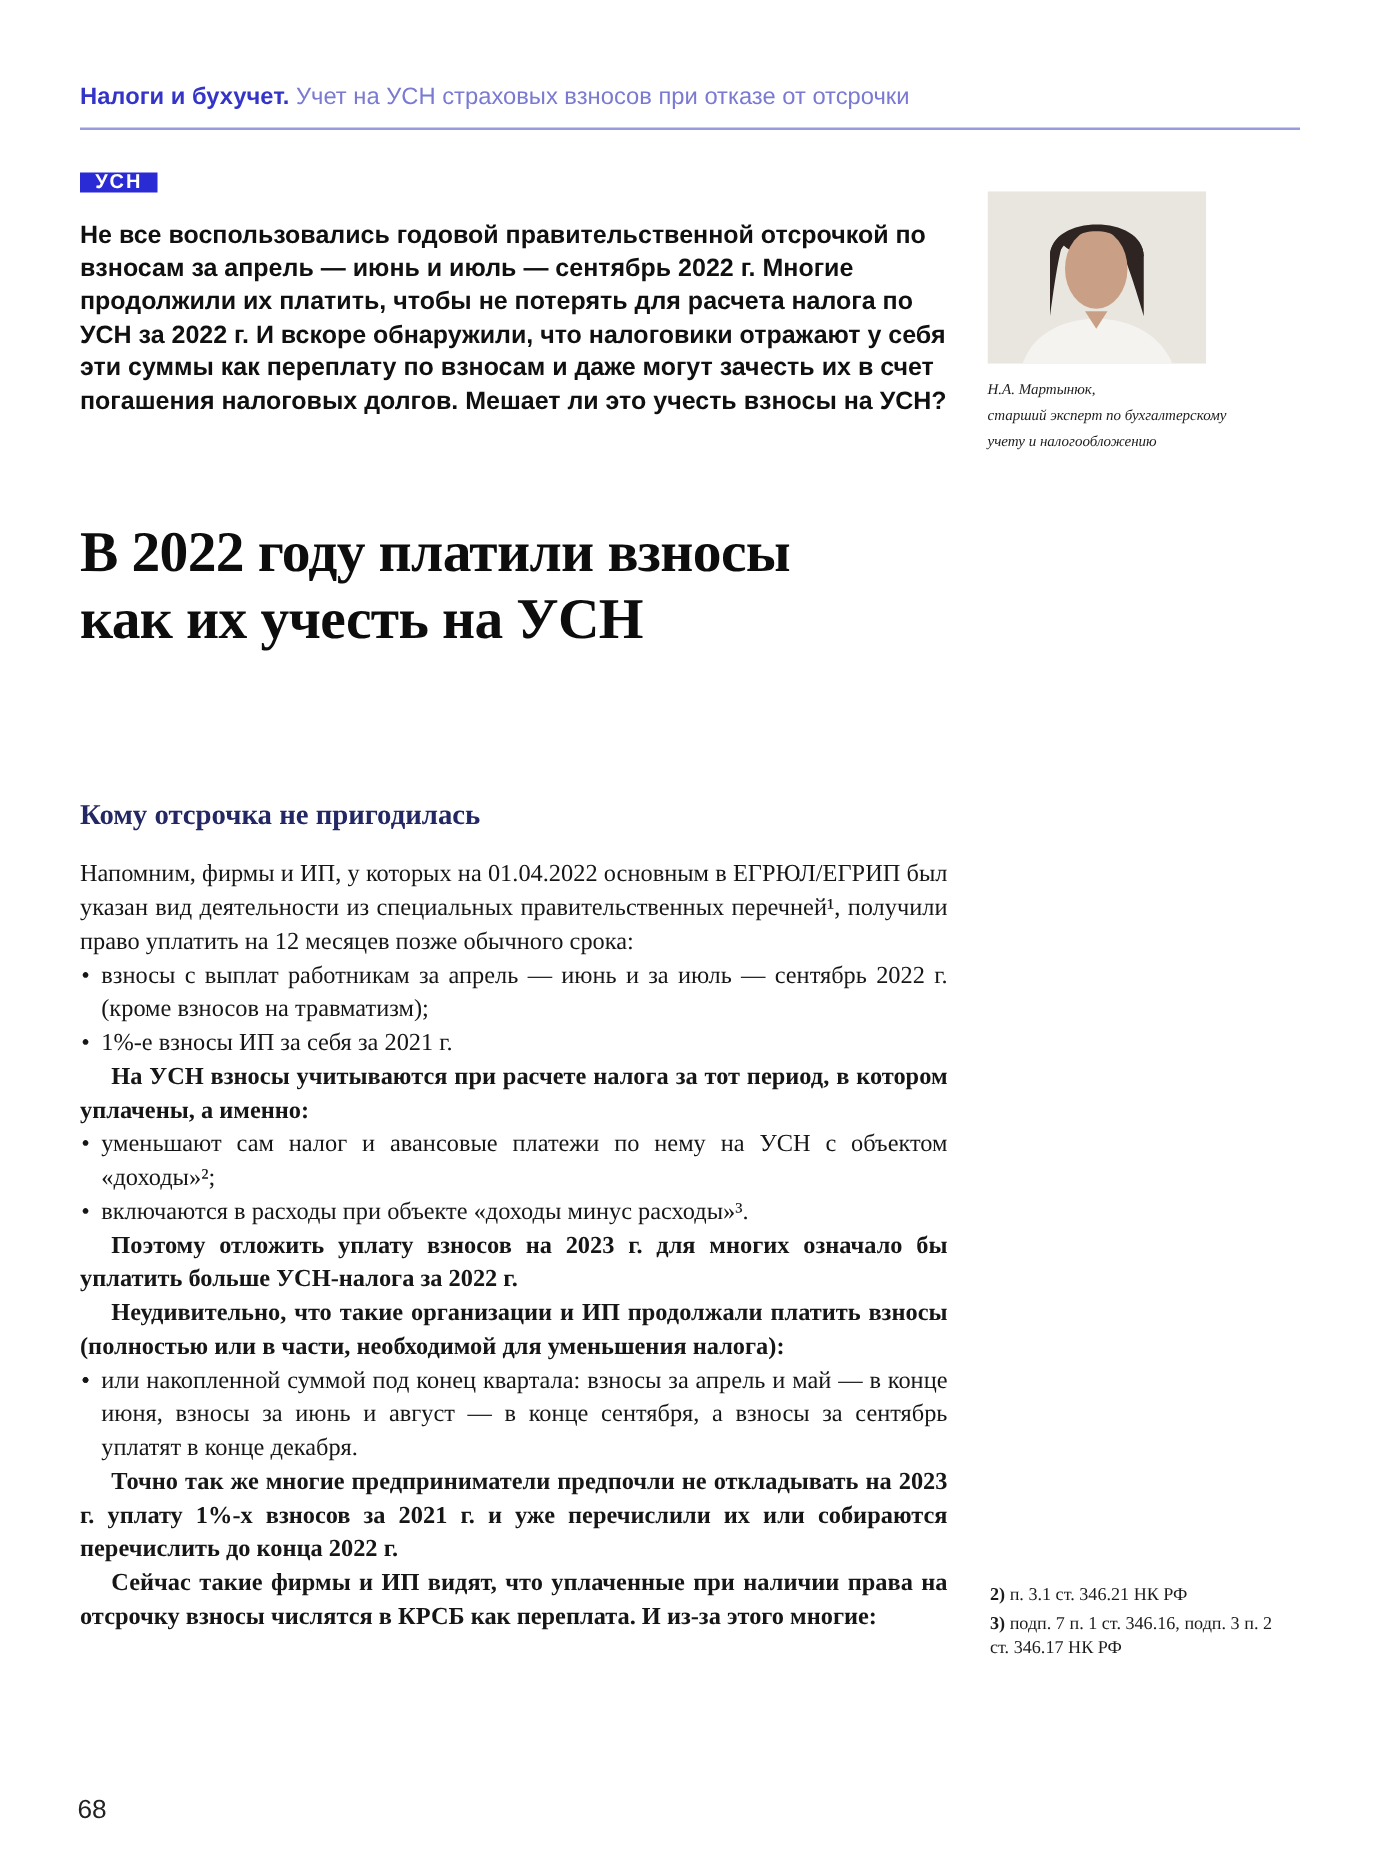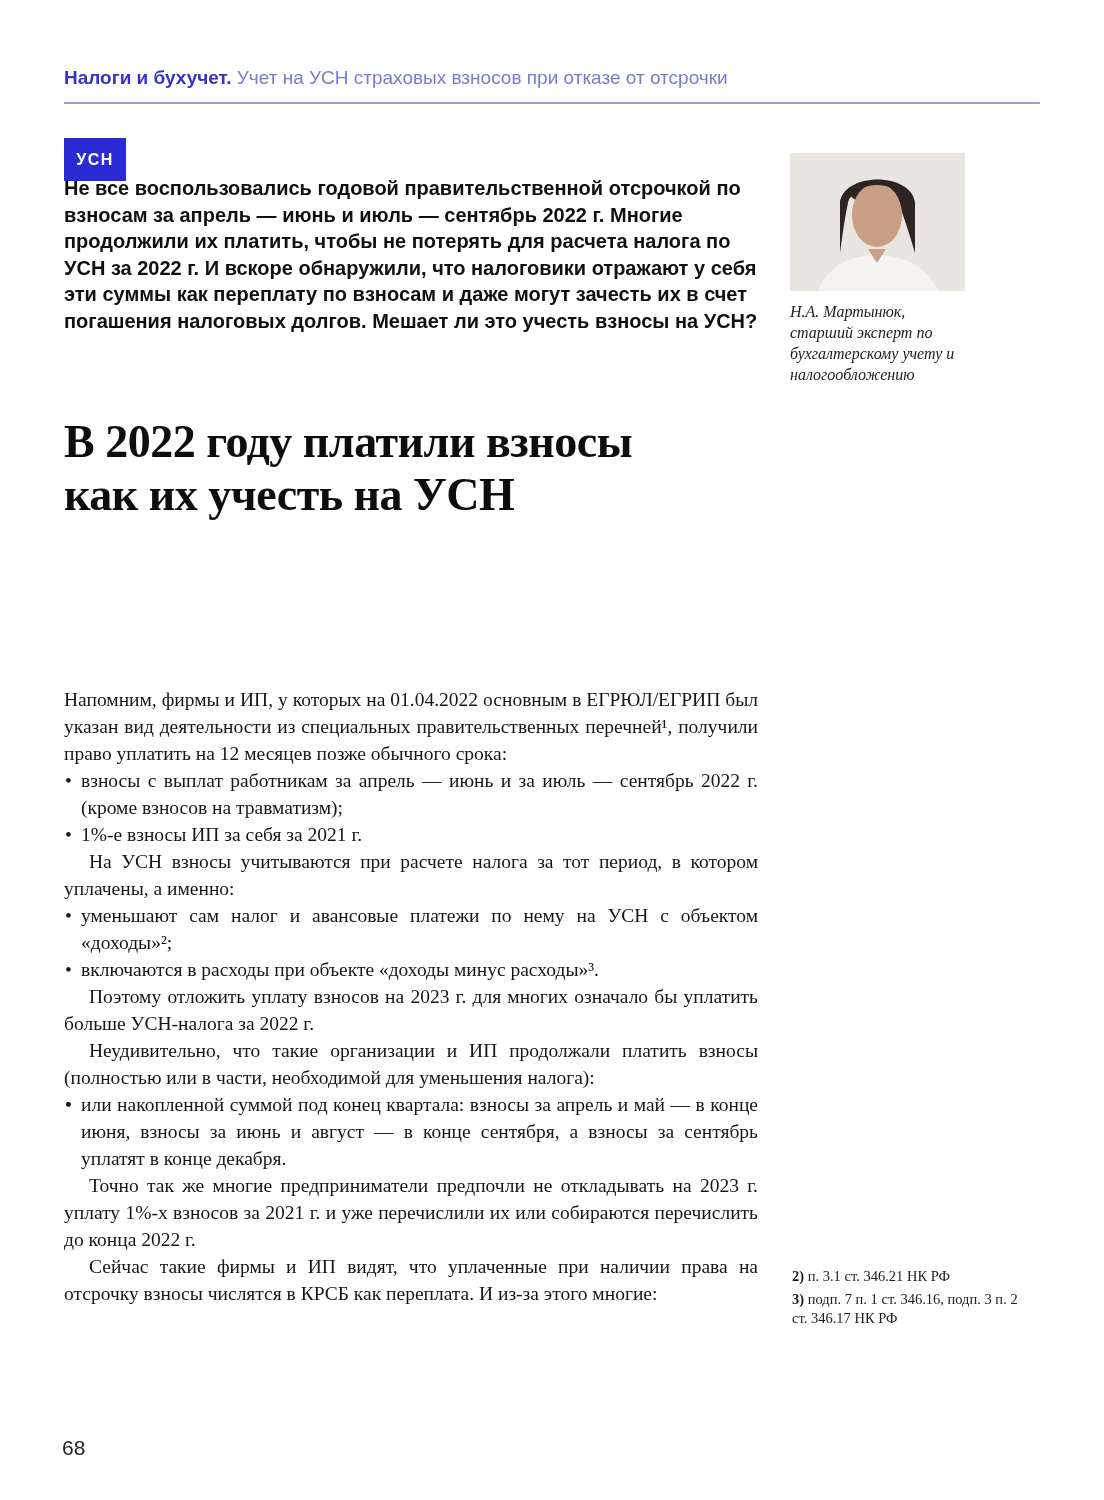--- a/index.html
+++ b/index.html
@@ -23,41 +23,41 @@
   }
   .brand { color: var(--brand-blue, #3434c8); font-weight: bold; }
   .rubric { color: var(--rubric-blue, #7a7ad2); }
   .top-rule {
     position: absolute; left: 64px; top: 89px;
     width: 976px; height: 2px;
     background: var(--rule-blue, #9a9ade);
   }
   .badge {
     position: absolute; left: 64px; top: 125px;
-    min-width: 62px; height: 43px; padding: 0 12px;
+    min-width: 62px; height: 16px; padding: 0 12px;
     background: var(--badge-blue, #2b2bd5);
     color: #ffffff;
     font-family: "Liberation Sans", sans-serif;
     font-weight: bold; font-size: 16px; letter-spacing: 1.5px;
     display: inline-flex; align-items: center; justify-content: center;
   }
   .lead {
     position: absolute; left: 64px; top: 162px; width: 694px;
     font-family: "Liberation Sans", sans-serif;
     font-weight: bold; font-size: 20px; line-height: 26.5px;
     color: #101010;
   }
   .author {
     position: absolute; left: 790px; top: 140px; width: 232px;
   }
   .photo { width: 175px; height: 138px; display: block; }
   .caption {
     margin-top: 10px;
     font-style: italic;
-    font-size: 16px; line-height: 21px;
+    font-size: 12px; line-height: 21px;
     color: #1c1c1c;
     width: 210px;
   }
   .caption span { display: block; }
   .headline {
     position: absolute; left: 64px; top: 402px; width: 800px;
     font-family: "Liberation Serif", serif;
     font-weight: bold;
     font-size: 46px; line-height: 53px;
     letter-spacing: -0.5px;
@@ -69,21 +69,21 @@
     font-family: "Liberation Serif", serif;
     font-weight: bold; font-size: 23px;
     color: var(--heading-navy, #232864);
   }
   .article-body {
     position: absolute; left: 64px; top: 673px; width: 694px;
     font-size: 19.5px; line-height: 27px;
     text-align: justify;
     color: #161616;
   }
-  .body-p.indent { text-indent: 25px; }
+  .body-p.indent { text-indent: 25px; font-weight: bold; }
   .body-li { position: relative; padding-left: 17px; }
   .body-li .dot { position: absolute; left: 1px; top: 0; }
   .footnotes {
     position: absolute; left: 792px; top: 1254px; width: 234px;
     font-size: 14.5px; line-height: 19.5px;
     color: #1c1c1c;
   }
   .footnote { margin-bottom: 3px; }
   .fn-marker { font-weight: bold; }
   .page-number {
@@ -125,20 +125,21 @@
       <span class="author-name">Н.А. Мартынюк,</span>
       <span class="author-role">старший эксперт по бухгалтерскому учету и налогообложению</span>
     </figcaption>
   </figure>
 
   <h1 class="headline">
     <span>В 2022 году платили взносы</span>
     <span>как их учесть на УСН</span>
   </h1>
 
+  <h2 class="section-title">Кому отсрочка не пригодилась</h2>
 
   <div class="article-body">
       <p class="body-p">Напомним, фирмы и ИП, у которых на 01.04.2022 основным в ЕГРЮЛ/ЕГРИП был указан вид деятельности из специальных правительственных перечней¹, получили право уплатить на 12 месяцев позже обычного срока:</p>
       <div class="body-li"><span class="dot">•</span><span>взносы с выплат работникам за апрель — июнь и за июль — сентябрь 2022 г. (кроме взносов на травматизм);</span></div>
       <div class="body-li"><span class="dot">•</span><span>1%-е взносы ИП за себя за 2021 г.</span></div>
       <p class="body-p indent">На УСН взносы учитываются при расчете налога за тот период, в котором уплачены, а именно:</p>
       <div class="body-li"><span class="dot">•</span><span>уменьшают сам налог и авансовые платежи по нему на УСН с объектом «доходы»²;</span></div>
       <div class="body-li"><span class="dot">•</span><span>включаются в расходы при объекте «доходы минус расходы»³.</span></div>
       <p class="body-p indent">Поэтому отложить уплату взносов на 2023 г. для многих означало бы уплатить больше УСН-налога за 2022 г.</p>
       <p class="body-p indent">Неудивительно, что такие организации и ИП продолжали платить взносы (полностью или в части, необходимой для уменьшения налога):</p>

